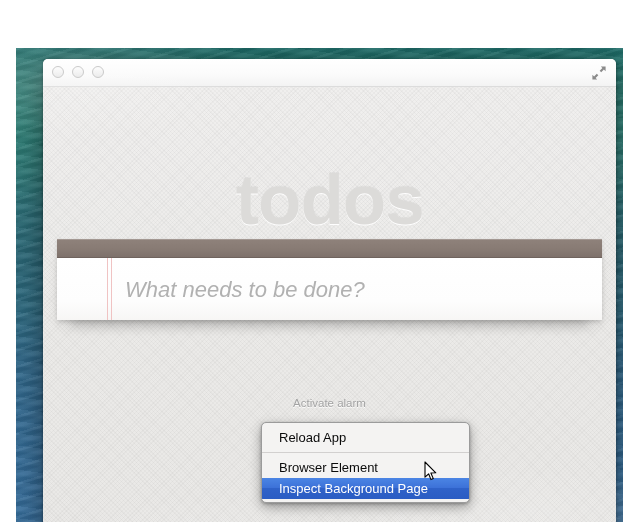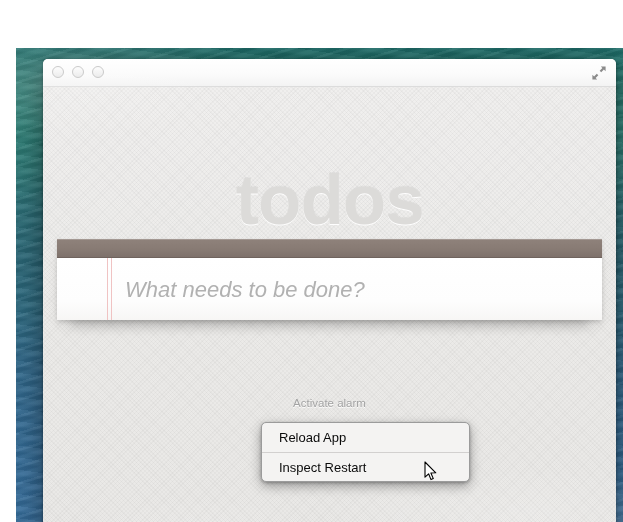--- a/index.html
+++ b/index.html
@@ -276,21 +276,22 @@
           <div class="margin-rule r2"></div>
           <input id="new-todo-input" type="text" value="" placeholder="What needs to be done?" style="">
         </div>
       </div>
 
       <div id="activate-alarm">Activate alarm</div>
 
       <div id="context-menu">
         <div class="menu-item">Reload App</div>
         <div class="menu-separator"></div>
-        <div class="menu-item">Inspect Restart</div>
+        <div class="menu-item">Browser Element</div>
+        <div class="menu-item selected">Inspect Background Page</div>
       </div>
 
     </div>
   </div>
 
   <div id="cursor">
     <svg width="14" height="21" viewBox="0 0 14 21" aria-hidden="true">
       <path d="M1 1 L1 16.2 L4.6 12.8 L7.0 18.6 L9.3 17.6 L6.9 12.0 L11.8 11.8 Z" fill="#ffffff" stroke="#000000" stroke-width="1.1" stroke-linejoin="round"></path>
     </svg>
   </div>

